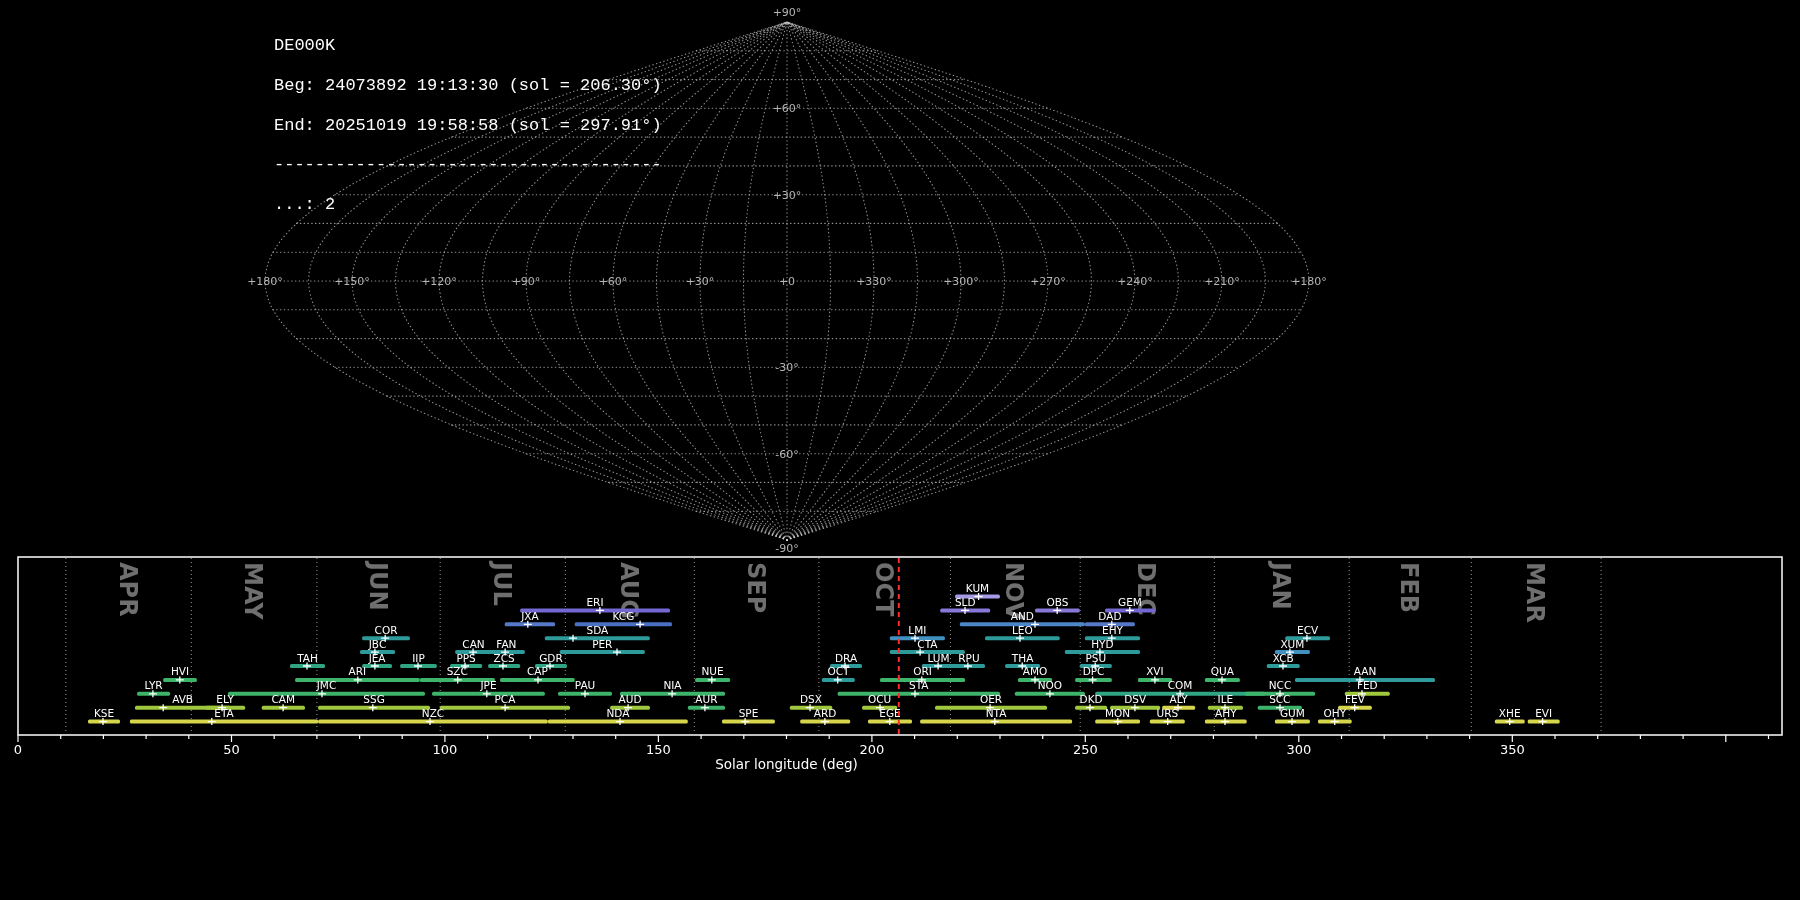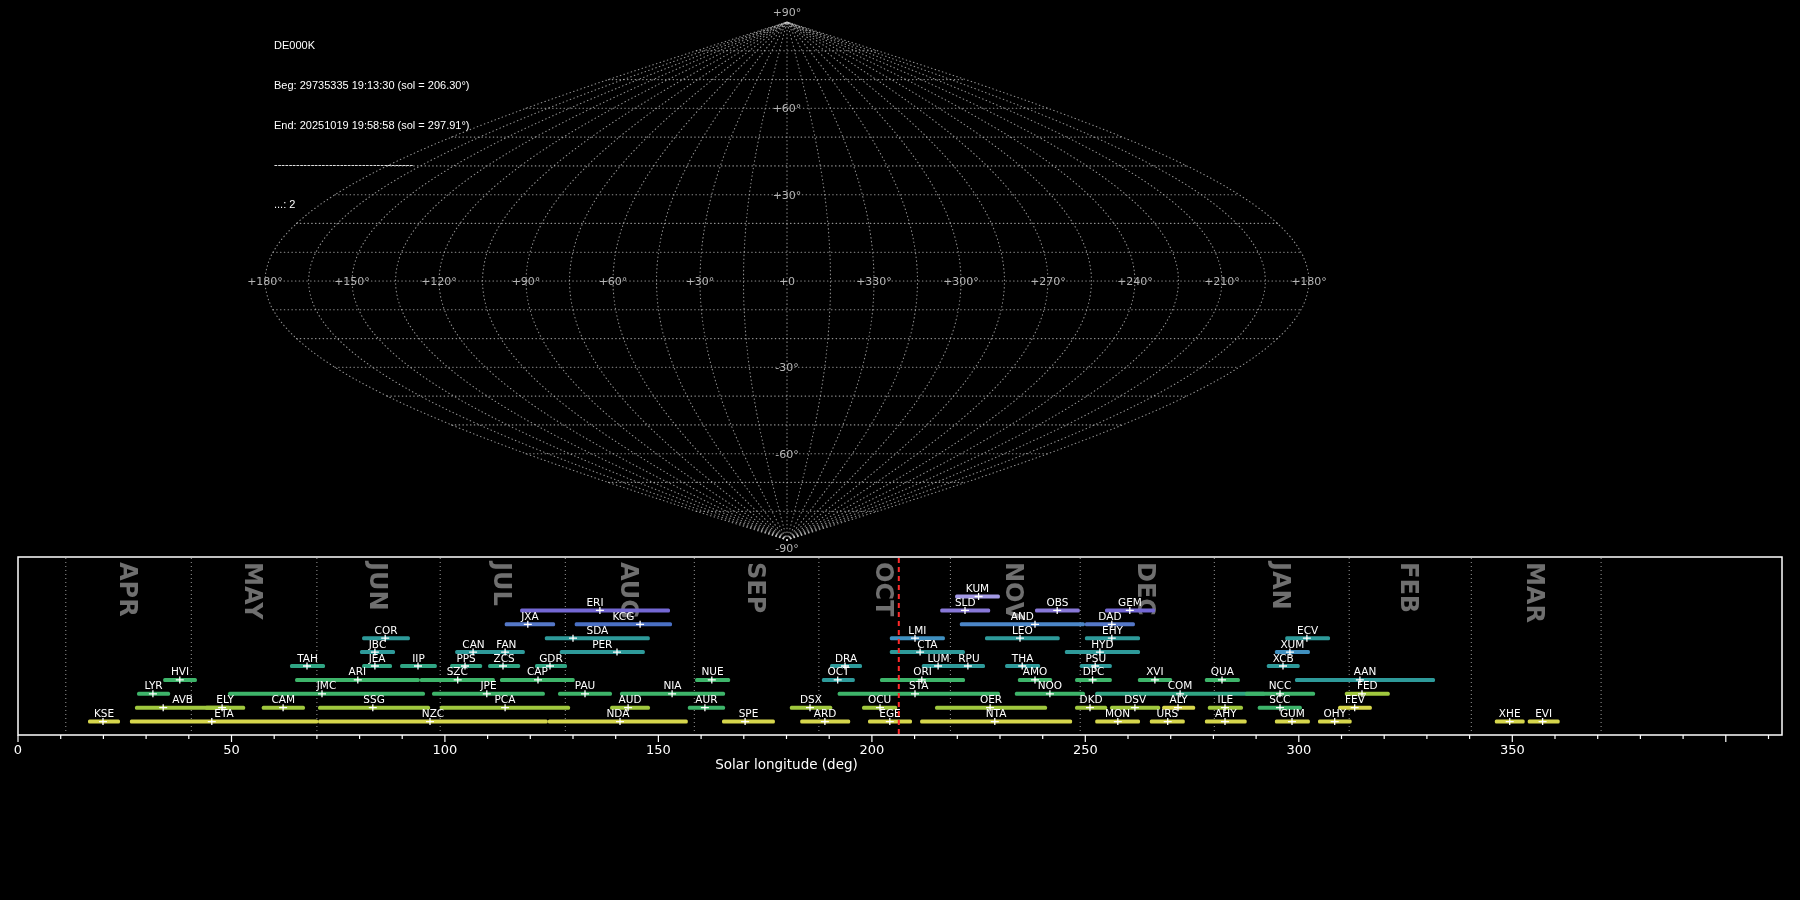--- a/index.html
+++ b/index.html
@@ -1,29 +1,29 @@
 <!DOCTYPE html>
 <html><head>
 <meta charset="utf-8">
 <style>
   html,body{margin:0;padding:0;background:#000;width:1800px;height:900px;overflow:hidden;}
   .screen{position:relative;width:1800px;height:900px;background:#000;font-family:"DejaVu Sans",sans-serif;}
-  .hdr{position:absolute;left:274px;top:13px;color:#ffffff;font-family:Liberation Sans, sans-serif;
-       font-size:11px;line-height:13.2px;white-space:pre;}
+  .hdr{position:absolute;left:274px;top:13px;color:#ffffff;font-family:Liberation Mono, monospace;
+       font-size:17px;line-height:13.2px;white-space:pre;}
   svg text{font-family:"DejaVu Sans",sans-serif;}
   #plot-svg{position:absolute;left:0;top:0;}
 </style>
 </head>
 <body>
 
 <div class="screen">
 
   <div class="hdr">
     <div>DE000K</div>
-    <div>Beg: 29735335 19:13:30 (sol = 206.30°)</div>
+    <div>Beg: 24073892 19:13:30 (sol = 206.30°)</div>
     <div>End: 20251019 19:58:58 (sol = 297.91°)</div>
     <div>--------------------------------------</div>
     <div>...: 2</div>
   </div>
 
   <svg id="plot-svg" width="1800" height="900">
       <g>
         <path d="M696.4 511.2 L877.6 511.2" stroke="#cfcfcf" stroke-opacity="0.7" fill="none" stroke-width="1.1" stroke-dasharray="0.5 3.3" stroke-linecap="round"></path>
         <path d="M608.5 482.4 L965.5 482.4" stroke="#cfcfcf" stroke-opacity="0.7" fill="none" stroke-width="1.1" stroke-dasharray="0.5 3.3" stroke-linecap="round"></path>
         <path d="M526.0 453.7 L1048.0 453.7" stroke="#cfcfcf" stroke-opacity="0.7" fill="none" stroke-width="1.1" stroke-dasharray="0.5 3.3" stroke-linecap="round"></path>

